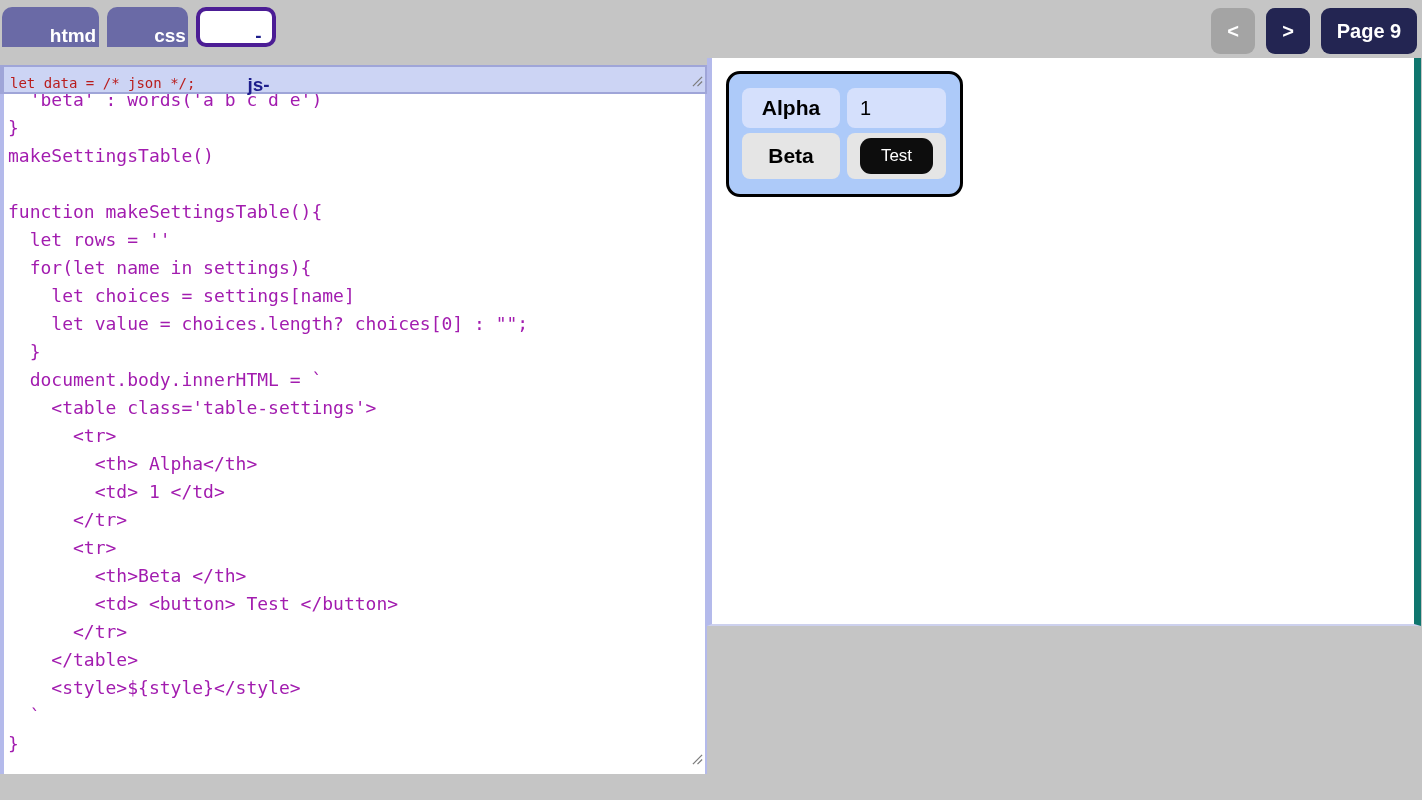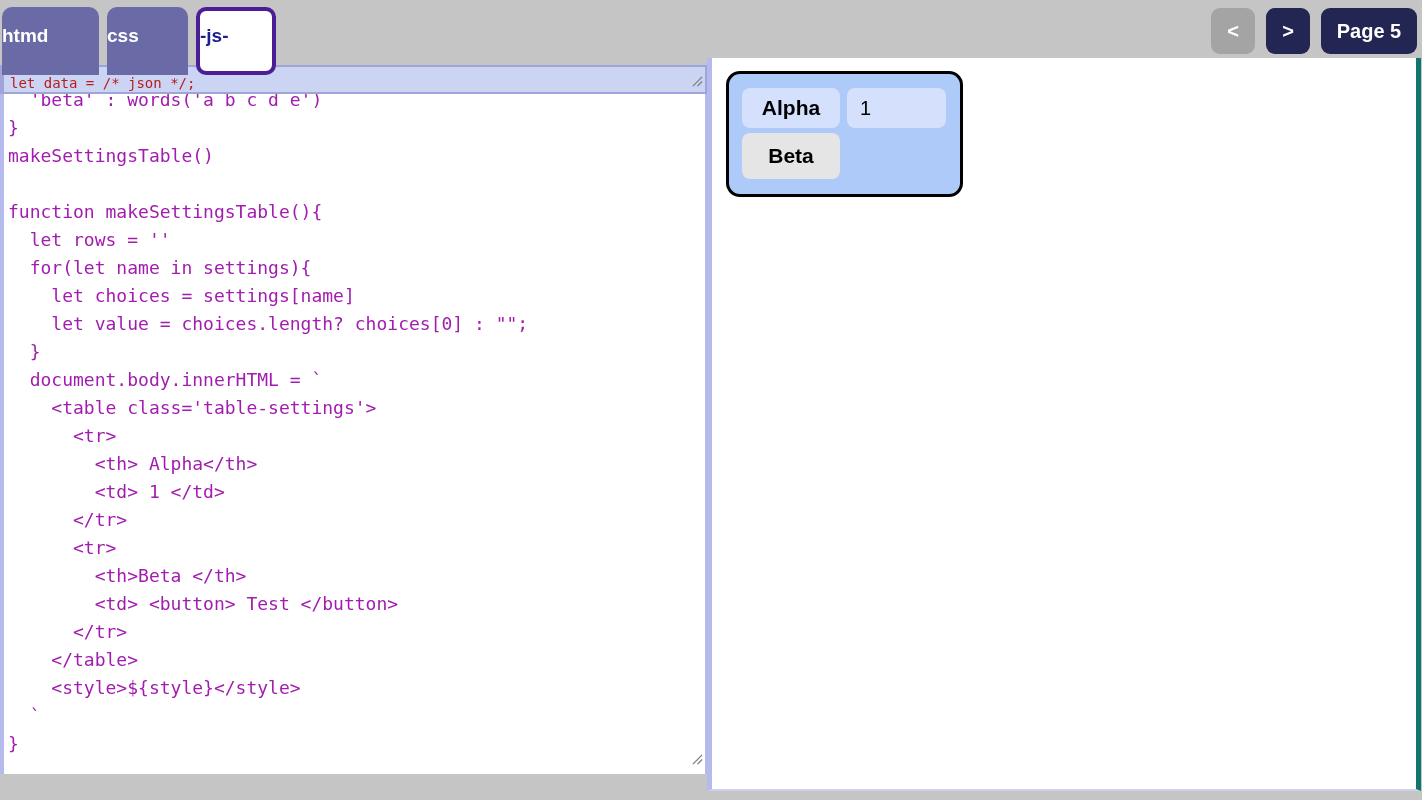--- a/index.html
+++ b/index.html
@@ -16,29 +16,31 @@
   
   .tabbar {
     position: absolute;
     left: 2px;
     top: 7px;
     display: flex;
     gap: 8px;
     z-index: 3;
   }
   .tab {
-    height: 68px;
+    height: 40px;
     line-height: 57px;
+    text-align: center;
     border-radius: 10px 10px 0 0;
     background: #6a6aa6;
     color: #ffffff;
     font-weight: bold;
     font-size: 19px;
     cursor: pointer;
     box-sizing: border-box;
+    padding-left: 45px;
   }
   .tab.t0 { width: 97px; }
   .tab.t1 { width: 81px; }
   .tab.t2 { width: 80px; }
   .tab.t3 { width: 92px; }
   .tab.active {
     background: #ffffff;
     color: #1d1d8c;
     border: 4px solid #4c1d95;
     border-radius: 10px;
@@ -132,25 +134,25 @@
   }
   .gripper-top { right: 4px; bottom: 3px; }
   .gripper-bottom { right: 4px; bottom: 5px; }
 
   
   .preview {
     position: absolute;
     left: 707px;
     top: 58px;
     width: 714px;
-    height: 733px;
+    height: 568px;
     box-sizing: border-box;
     background: #ffffff;
     border-left: 5px solid #b4baeb;
-    border-right: 5px solid #0f766e;
+    border-right: 7px solid #0f766e;
     border-bottom: 2px solid #cdd1ee;
   }
 
   .settings-table {
     display: inline-block;
     margin: 13px 0 0 14px;
     background: #adcaf9;
     border: 3px solid #000000;
     border-radius: 14px;
     padding: 14px 14px 15px 13px;
@@ -193,21 +195,21 @@
 
 <div class="tabbar">
   <div class="tab t0">htmd</div>
   <div class="tab t1">css</div>
   <div class="tab t2 active">-js-</div>
 </div>
 
 <div class="pager">
   <button class="btn-prev">&lt;</button>
   <button class="btn-next">&gt;</button>
-  <button class="btn-page">Page 5</button>
+  <button class="btn-page">Page 9</button>
 </div>
 
 <div class="data-line-wrap">
   <textarea spellcheck="false" style="">let data = /* json */;</textarea>
   <span class="gripper gripper-top">
     <svg width="11" height="11" viewBox="0 0 12 12">
         <path d="M11 1L1 11M11 6L6 11" stroke="#7d7d7d" stroke-width="1.4" fill="none"></path>
       </svg>
   </span>
 </div>
@@ -243,15 +245,18 @@
       </svg>
   </span>
 </div>
 
 <div class="preview">
   <div class="settings-table">
     <div class="settings-grid">
       <div class="cell r1 th">Alpha</div>
       <div class="cell r1 td-text">1</div>
       <div class="cell r2 th">Beta</div>
+      <div class="cell r2">
+        <button class="test-button">Test</button>
+      </div>
     </div>
   </div>
 </div>
 
 </body></html>

